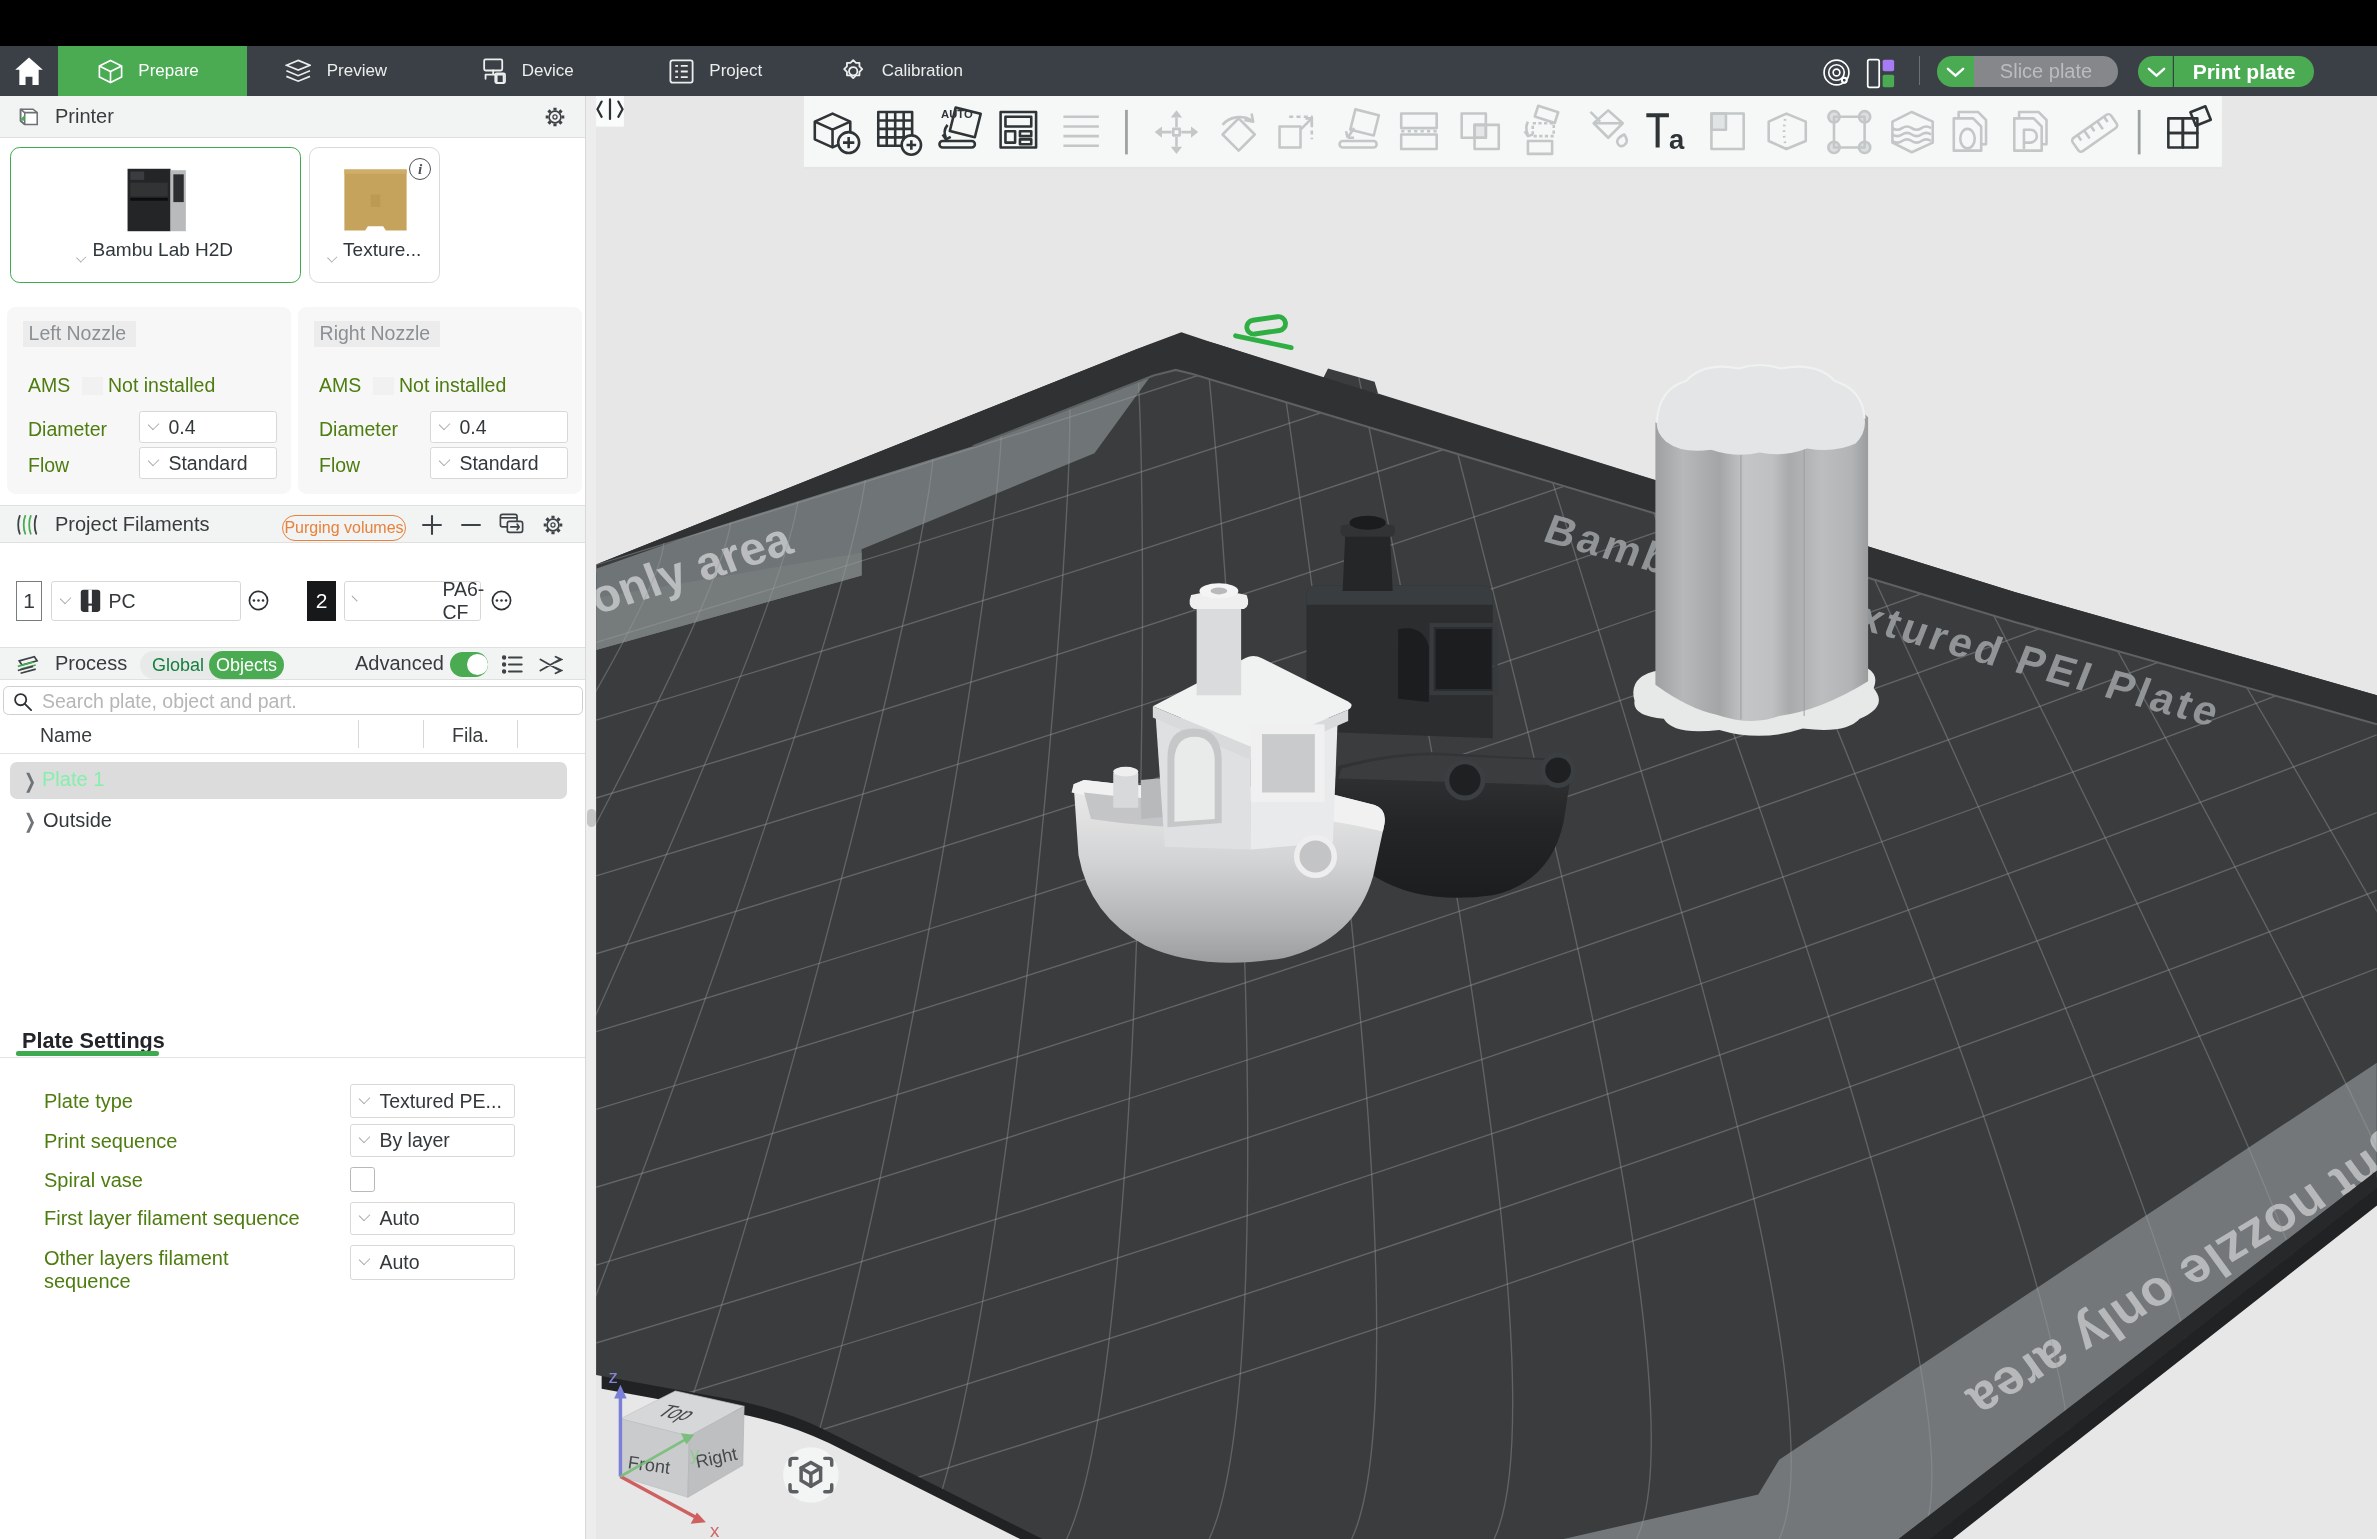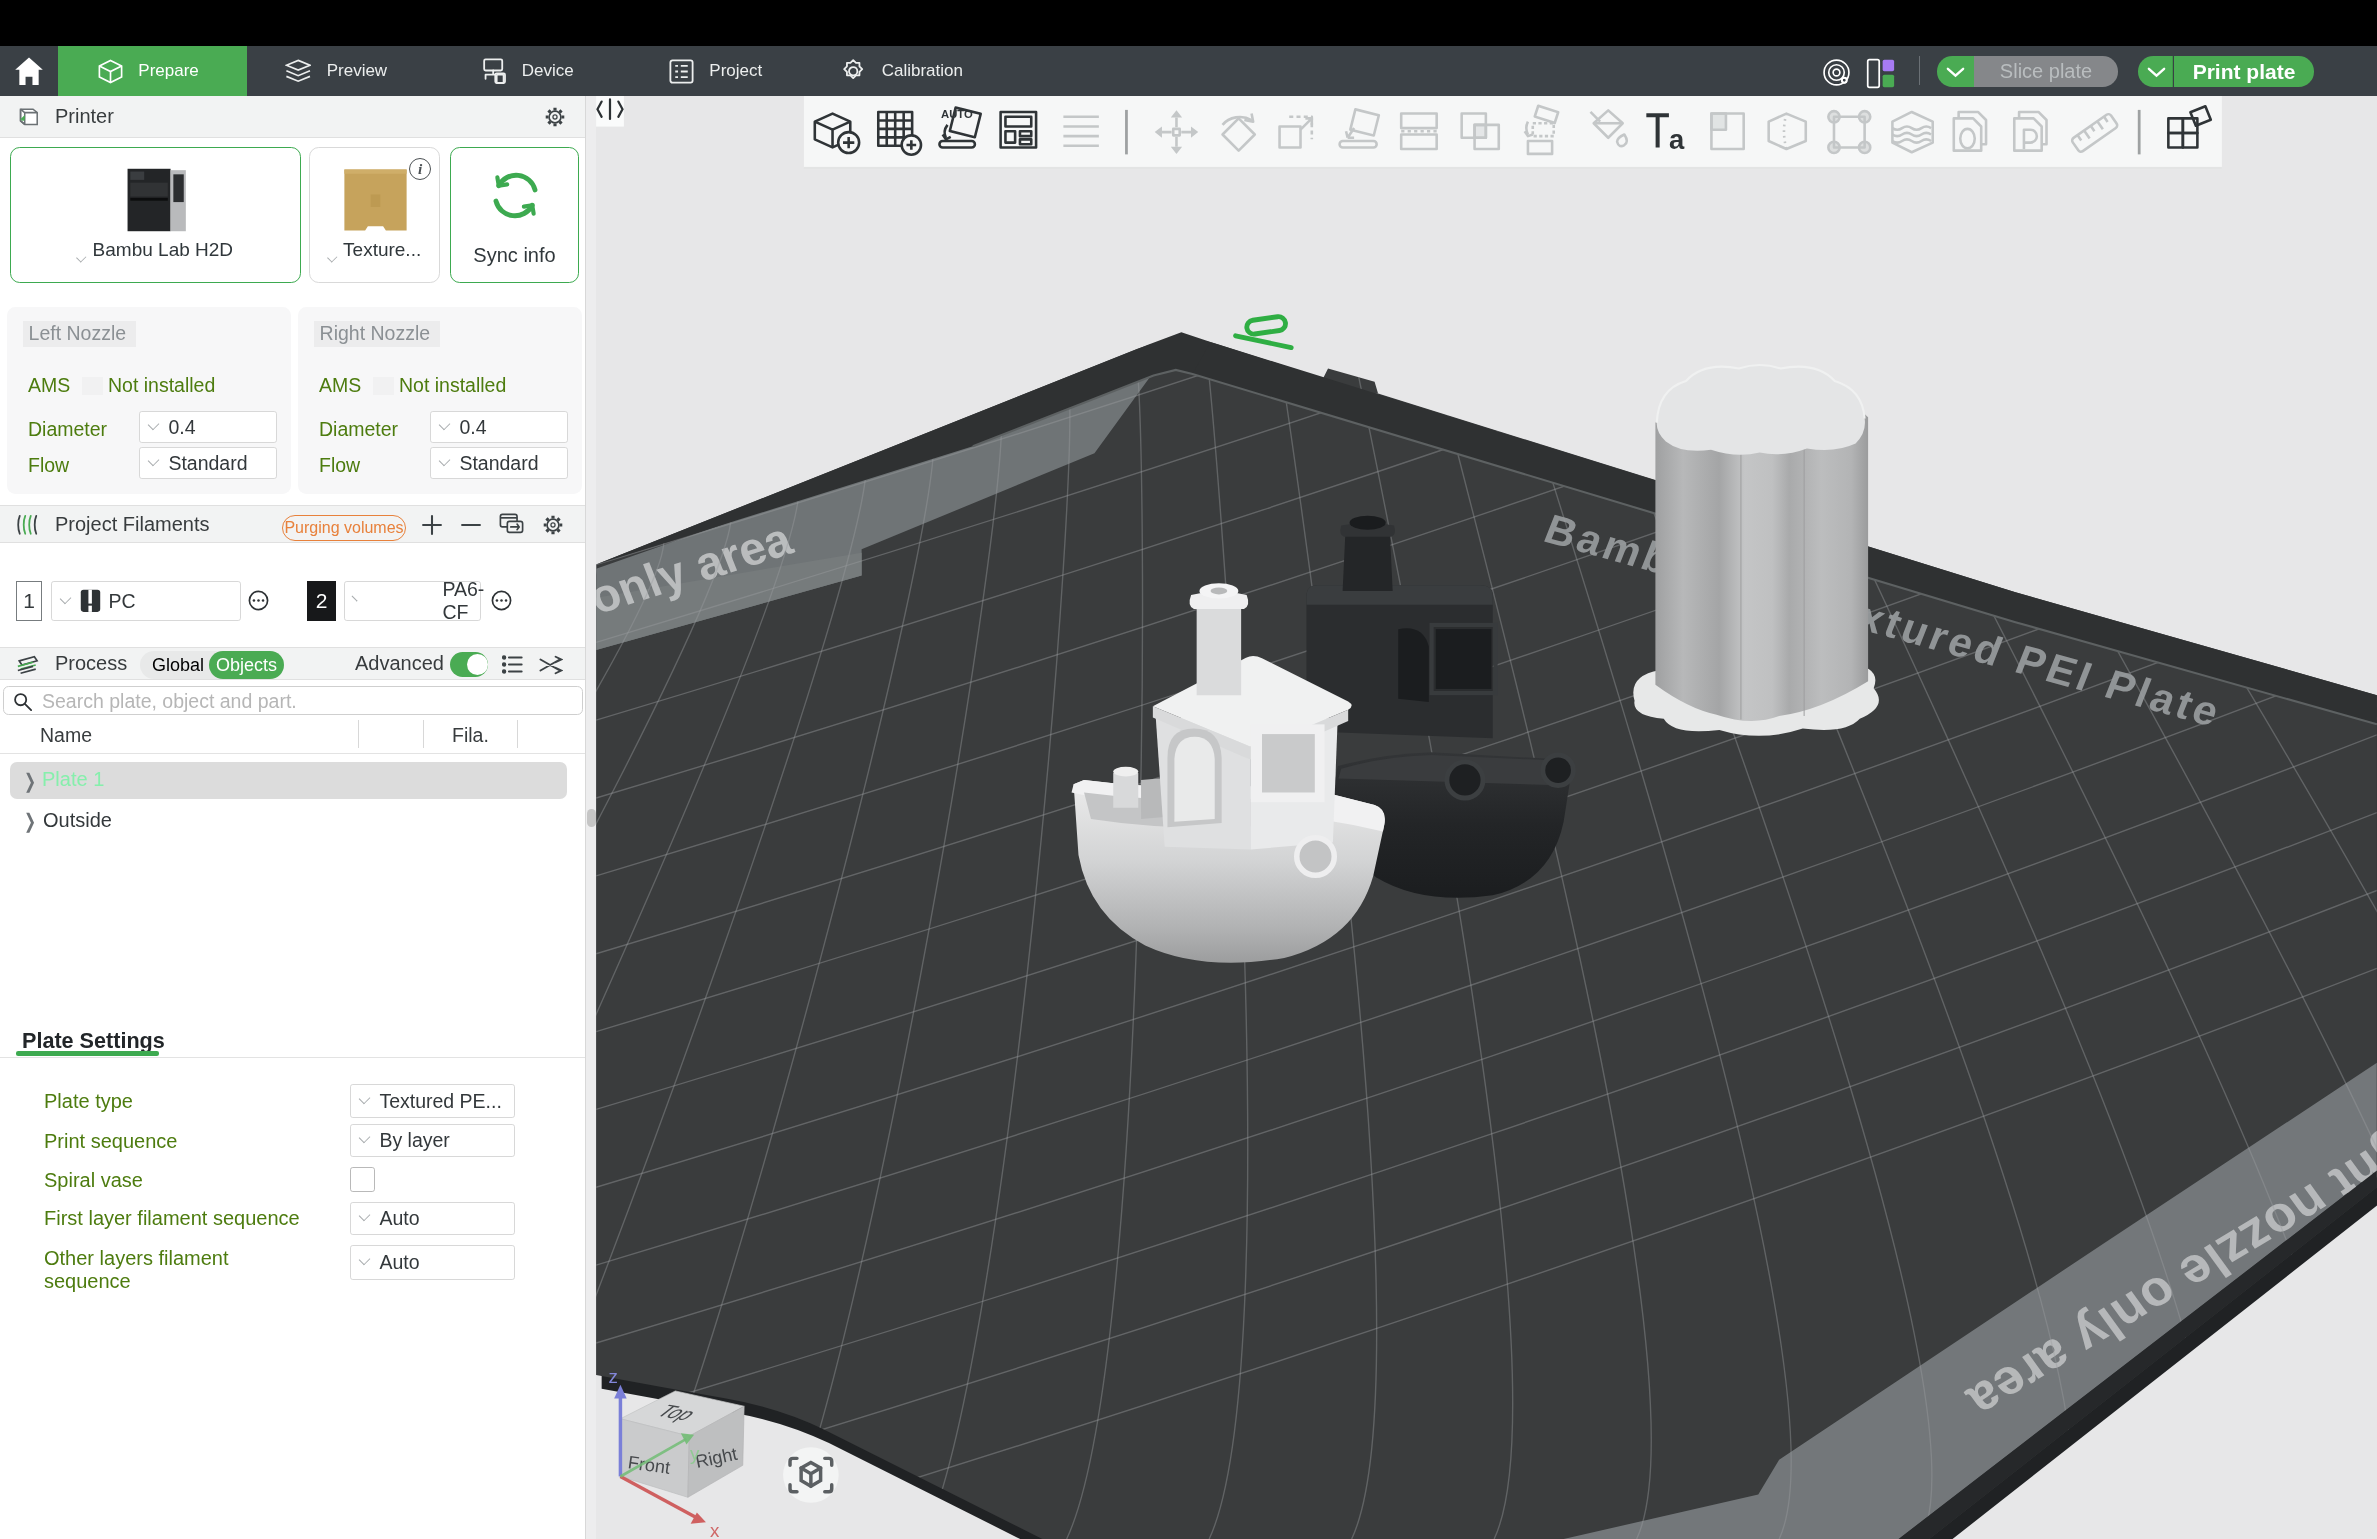--- a/index.html
+++ b/index.html
@@ -136,29 +136,20 @@
   </div>
   <div class="card" style="left:309px;width:131px;">
     <svg class="abs" style="left:33px;top:20px" width="65" height="64" viewBox="0 0 94 92">
       <path d="M2 2 H92 V90 H62 L58 84 H36 L32 90 H2 Z" fill="#c6a35c"></path>
       <path d="M2 2 H92 V8 H2 Z" fill="#cfae69"></path>
       <path d="M40 38 h14 v18 h-14 z" fill="#bd9a52"></path>
     </svg>
     <div class="abs" style="left:99px;top:9.7px;width:22px;height:22px;border:1.4px solid #4c5154;border-radius:50%;color:#4c5154;font-size:15.3px;text-align:center;line-height:19.5px;font-family:'Liberation Serif',serif;font-style:italic;font-weight:700;">i</div>
     <div class="cardlbl"><span class="ch">▾</span>Texture...</div>
   </div>
-  <div class="card sel" style="left:450px;width:129px;">
-    <svg class="abs" style="left:38px;top:21px" width="53" height="53" viewBox="0 0 76 76" fill="none" stroke="#3daa50" stroke-width="7" stroke-linecap="round">
-      <path d="M66 30 A 28 28 0 0 0 14 24"></path>
-      <path d="M14 24 l-2 -12 M14 24 l12 -2" stroke-width="6"></path>
-      <path d="M10 46 A 28 28 0 0 0 62 52"></path>
-      <path d="M62 52 l2 12 M62 52 l-12 2" stroke-width="6"></path>
-    </svg>
-    <div class="cardlbl" style="font-size:20px">Sync info</div>
-  </div>
 
   <div class="npanel" style="left:7px;">
     <div class="nlbl">Left Nozzle</div>
     <div class="nrow" style="left:21px;top:67px;">AMS</div>
     <div class="abs" style="left:75px;top:70px;width:21px;height:18px;background:#f1f1f2;"></div>
     <div class="nrow" style="left:101px;top:67px;">Not installed</div>
     <div class="nrow" style="left:21px;top:111px;">Diameter</div>
     <div class="dd" style="left:132px;top:104px;width:138px;height:32px;"><span class="ch">▾</span>0.4</div>
     <div class="nrow" style="left:21px;top:147px;">Flow</div>
     <div class="dd" style="left:132px;top:140px;width:138px;height:32px;"><span class="ch">▾</span>Standard</div>
@@ -235,21 +226,21 @@
     </svg>
 
   <div class="sechead" style="top:551px;height:33px;border-top:0.7px solid #e0e0e0;">
     <div class="t" style="top:4.2px">Process</div>
     <svg class="abs" style="left:15.3px;top:5.6px" width="23.6" height="22" viewBox="0 0 34 32" fill="none" stroke-width="2.4">
       <path d="M6 10 L28 4 L32 10 L10 16 Z" stroke="#3c4245"></path>
       <path d="M4 18 L26 12 M30 16 L8 22" stroke="#4aab53"></path>
       <path d="M4 24 L26 18 M30 22 L8 28" stroke="#3c4245"></path>
     </svg>
     <div class="abs" style="left:140px;top:2.8px;width:143px;height:28px;background:#e8e9e9;border-radius:14px;"></div>
-    <div class="abs" style="left:140px;top:2.8px;width:76px;height:28px;color:#000000;font-size:18px;text-align:center;line-height:28px;">Global</div>
+    <div class="abs" style="left:140px;top:2.8px;width:76px;height:28px;color:#15803d;font-size:18px;text-align:center;line-height:28px;">Global</div>
     <div class="abs" style="left:209px;top:2.8px;width:75px;height:28px;background:#4aab53;border-radius:14px;color:#fff;font-size:18px;text-align:center;line-height:28px;">Objects</div>
     <div class="abs" style="left:355px;top:4.2px;font-size:20px;color:#383c3e;">Advanced</div>
     <div class="abs" style="left:450px;top:3.5px;width:38px;height:25px;background:#4aab53;border-radius:12.5px;"></div>
     <div class="abs" style="left:467px;top:5.6px;width:21px;height:21px;background:#fff;border-radius:50%;"></div>
     <svg class="abs" style="left:502px;top:6.3px" width="21" height="21" viewBox="0 0 30 30" stroke="#3c4245" stroke-width="3" stroke-linecap="round">
         <path d="M10 5 h18 M10 15 h18 M10 25 h18"></path>
         <circle cx="3" cy="5" r="1.6" fill="#3c4245"></circle>
         <circle cx="3" cy="15" r="1.6" fill="#3c4245"></circle>
         <circle cx="3" cy="25" r="1.6" fill="#3c4245"></circle>
       </svg>

